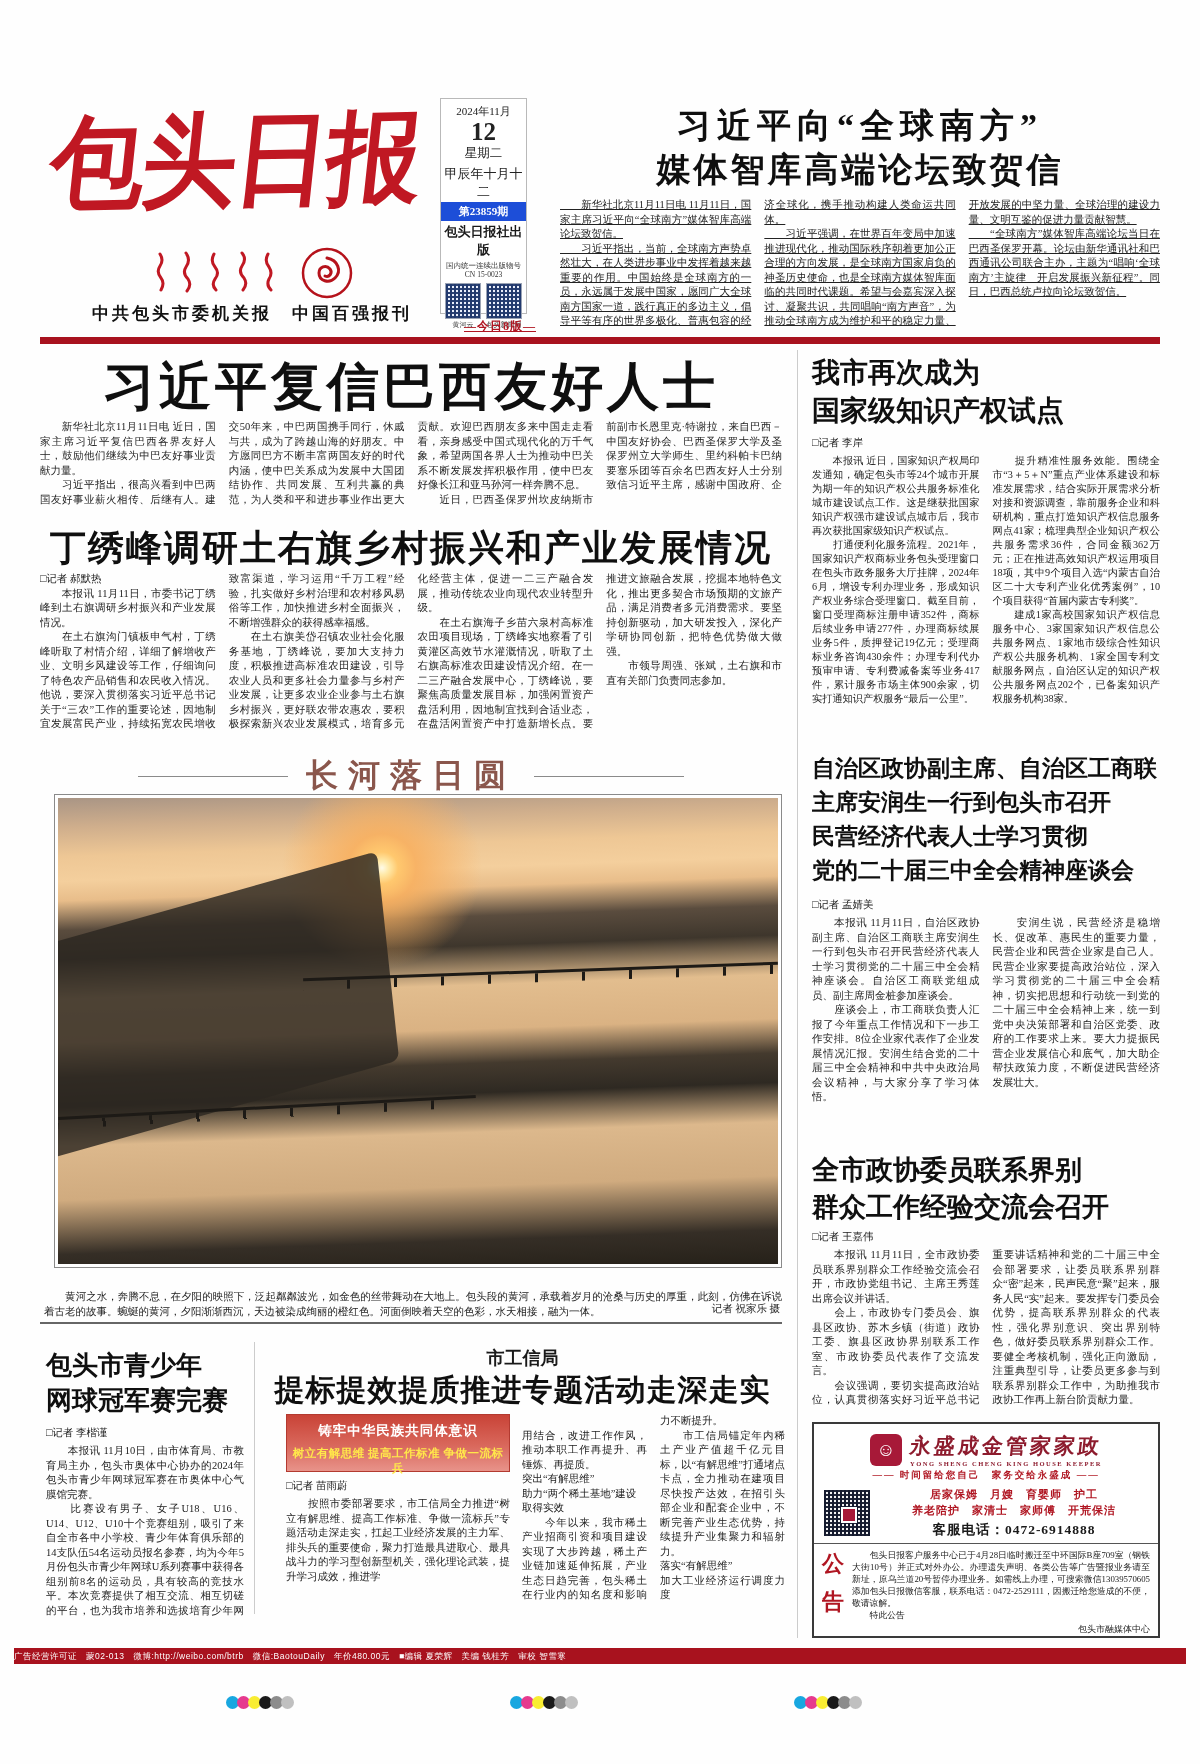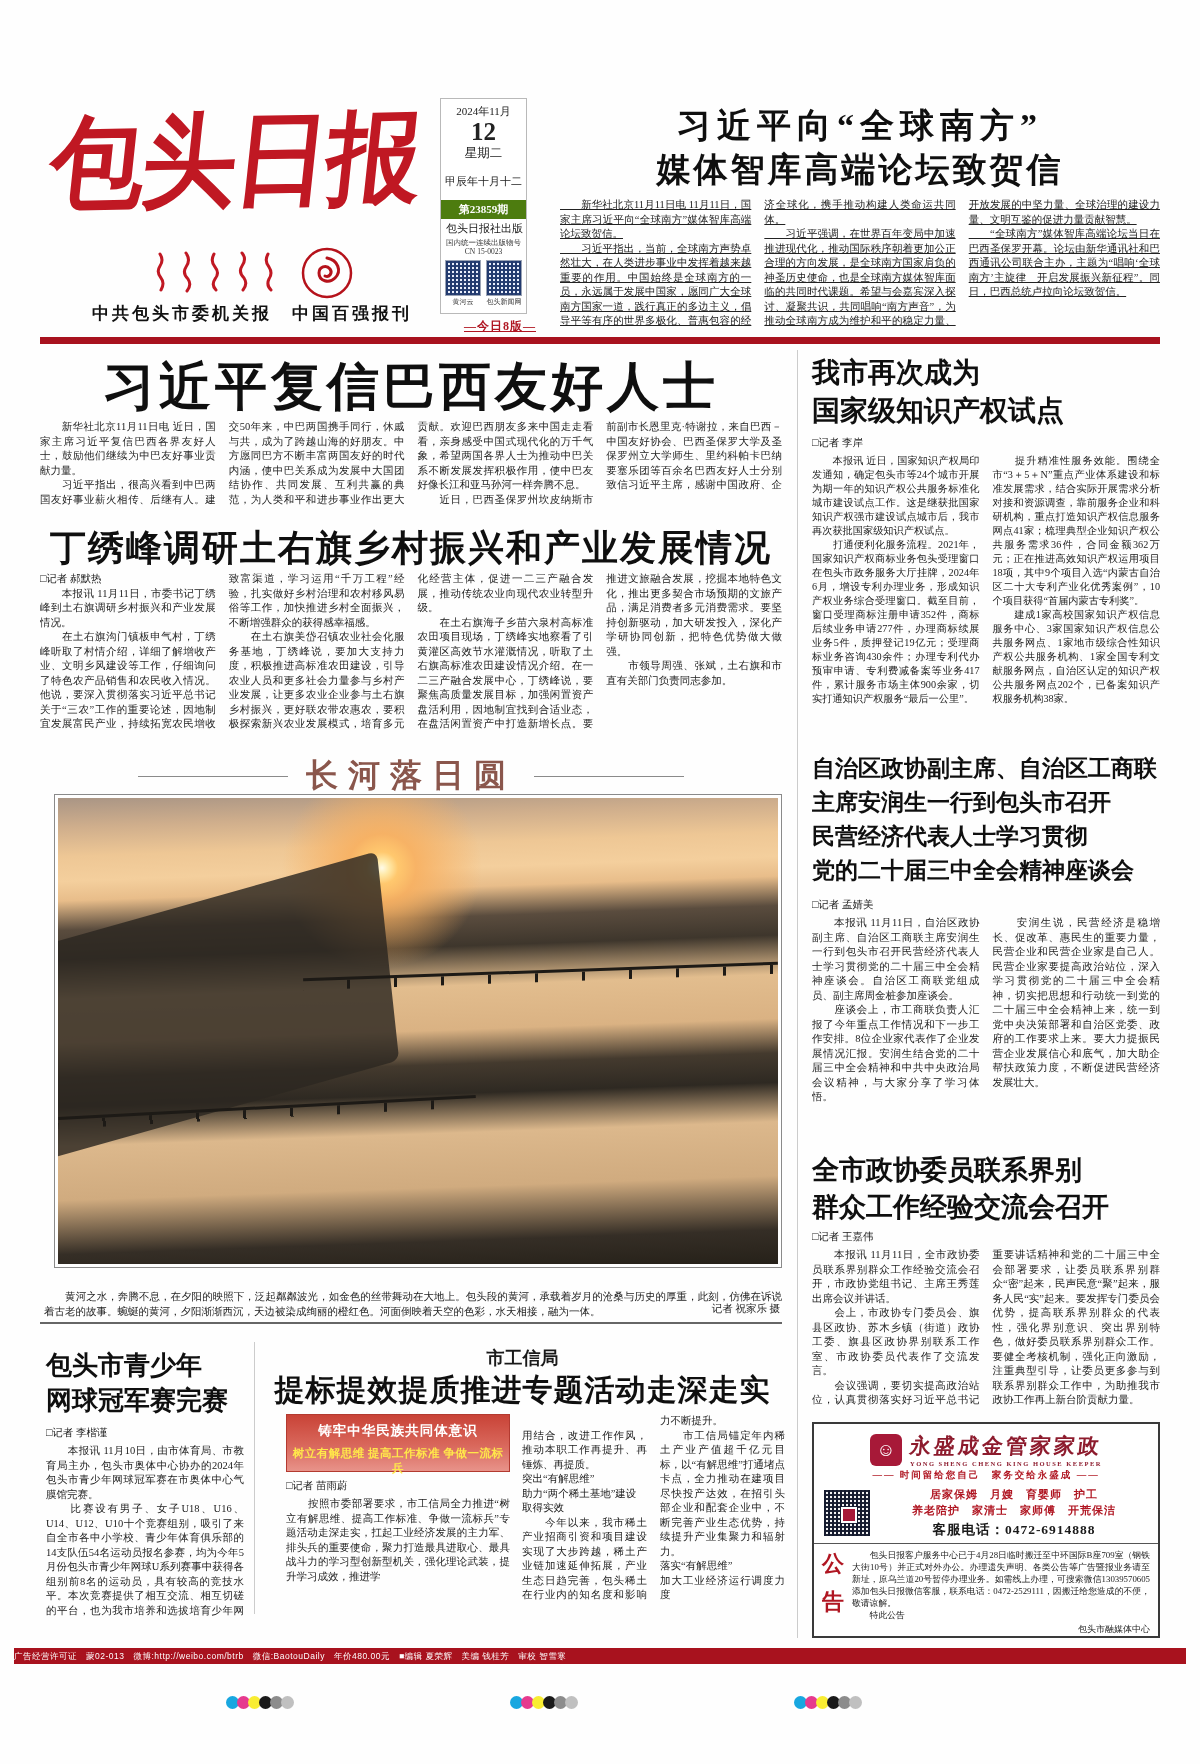--- a/index.html
+++ b/index.html
@@ -8,23 +8,23 @@
   .abs{position:absolute;}
   
   .mast-title{font-size:94px;font-weight:900;color:#c01823;letter-spacing:-2px;
      transform:skewX(-7deg) scaleY(1.08) rotate(-1deg);transform-origin:left top;white-space:nowrap;}
   .org-line{font-size:17px;font-weight:bold;letter-spacing:3px;color:#111;}
   
   .infobox{border:1px solid #b9b9b9;background:#fff;text-align:center;padding:5px 3px 3px;box-sizing:border-box;}
   .ib-date{font-size:11px;color:#222;}
   .ib-day{font-size:25px;font-weight:bold;color:#222;line-height:26px;}
   .ib-week{font-size:12.5px;color:#222;}
-  .ib-lunar{font-size:11px;color:#222;margin-top:12px;}
-  .ib-issue{background:#4d7c0f;color:#fff;font-size:11px;font-weight:bold;margin:11px -3px 2px;padding:2px 16px;}
-  .ib-pub{font-size:11px;font-weight:normal;text-align:right;}
+  .ib-lunar{font-size:13px;color:#222;margin-top:3px;}
+  .ib-issue{background:#1d4ed8;color:#fff;font-size:11px;font-weight:bold;margin:1px -3px 2px;padding:2px 16px;}
+  .ib-pub{font-size:13px;font-weight:bold;}
   .ib-issn{font-size:7.5px;line-height:9px;margin-top:2px;color:#333;}
   .qr-row{display:flex;justify-content:center;gap:5px;margin-top:4px;}
   .qr{width:34px;height:34px;border:1px solid #9aa3b5;
       background:repeating-linear-gradient(0deg,rgba(34,58,110,.95) 0 2px,transparent 2px 4px),
                  repeating-linear-gradient(90deg,#223a6e 0 2px,#e9eefb 2px 4px);}
   .qr-label{font-size:7px;color:#333;margin-top:1px;}
   .pages-today{font-size:12px;font-weight:bold;color:#b01622;text-align:center;letter-spacing:1px;}
   
   .h-serif{font-weight:700;color:#0f0f0f;text-align:center;}
   .tr-h1{font-size:34px;letter-spacing:6px;line-height:44px;}

